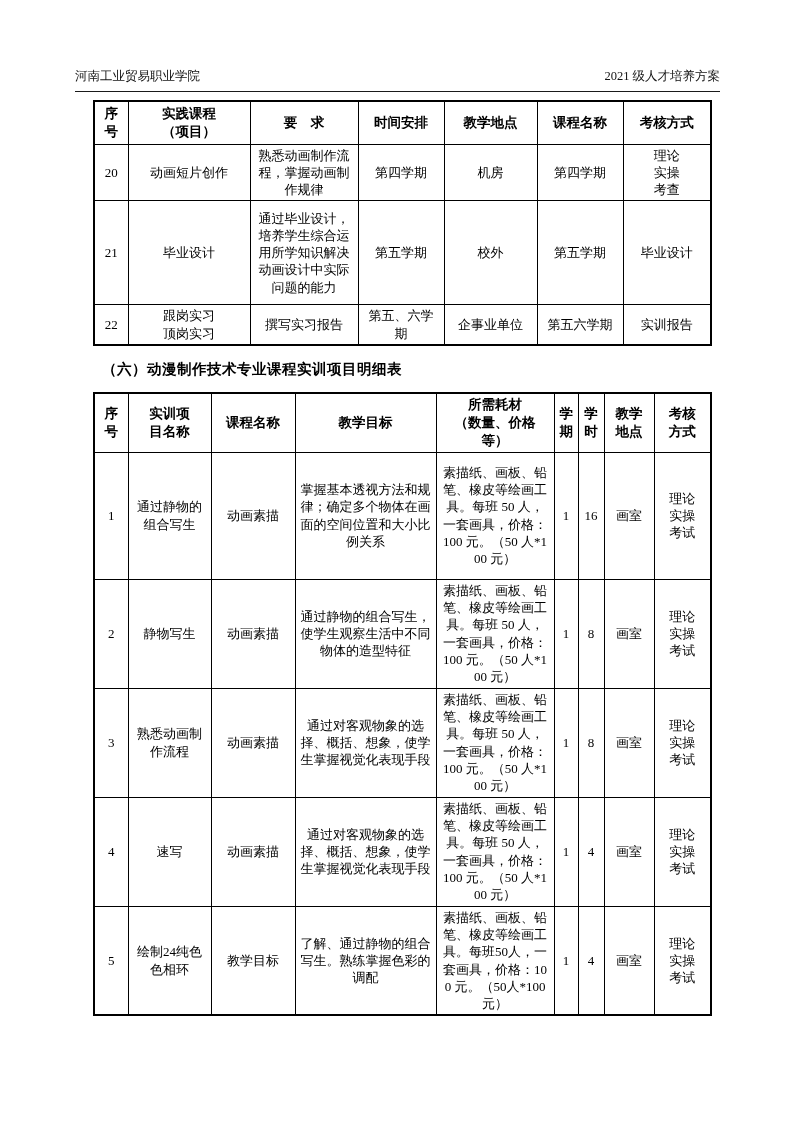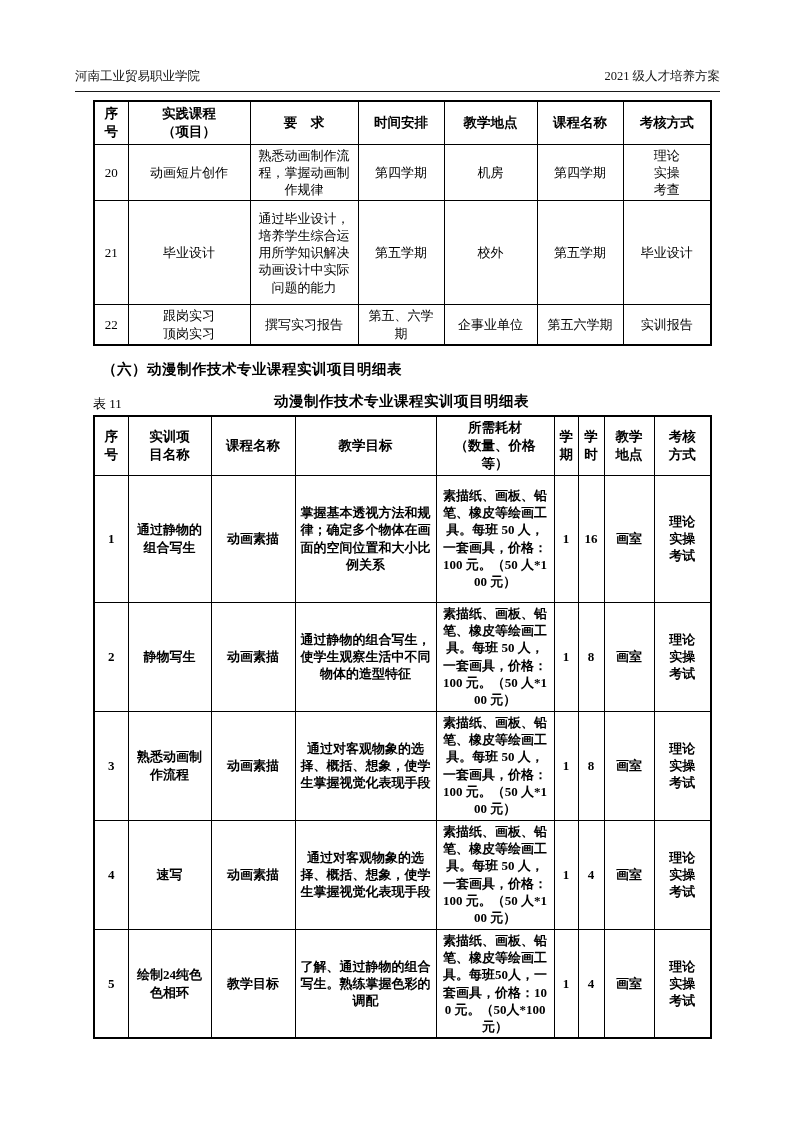--- a/index.html
+++ b/index.html
@@ -31,21 +31,21 @@
   td.tj { text-align:justify; text-justify:inter-character; }
   
   .t1 tr.rh  { height:43px; }
   .t1 tr.r20 { height:54px; }
   .t1 tr.r21 { height:104px; }
   .t1 tr.r22 { height:37px; }
   .t2 tr.rh  { height:46px; }
   .t2 tr.r1  { height:127px; }
   .t2 tr.r2, .t2 tr.r3, .t2 tr.r4 { height:109px; }
   .t2 tr.r5  { height:104px; }
-  .t2 td { padding:2px 4px;font-weight:bold; }
+  .t2 td { padding:2px 4px; }
   .section-heading {
     margin:14px 0 13px 27px;
     font-size:14.5px; font-weight:bold; letter-spacing:0.5px;
   }
   .table-caption {
     position:relative; width:617px; margin:10px 0 4px 18px;
     font-size:13px;
   }
   .table-caption .cap-label { position:absolute; left:0; top:3px; }
   .table-caption .cap-title {
@@ -117,24 +117,20 @@
       <td>第五、六学期</td>
       <td>企事业单位</td>
       <td>第五六学期</td>
       <td>实训报告</td>
     </tr>
   </tbody>
     </table>
 
   <div class="section-heading">（六）动漫制作技术专业课程实训项目明细表</div>
 
-  <div class="table-caption">
-    <span class="cap-label">表 11</span>
-    <span class="cap-title">动漫制作技术专业课程实训项目明细表</span>
-  </div>
 
   <table class="doc t2" style="width:617px;">
     <colgroup>
       <col style="width:34px">
         <col style="width:83px">
         <col style="width:84px">
       <col style="width:141px">
         <col style="width:118px">
         <col style="width:24px">
       <col style="width:26px">

